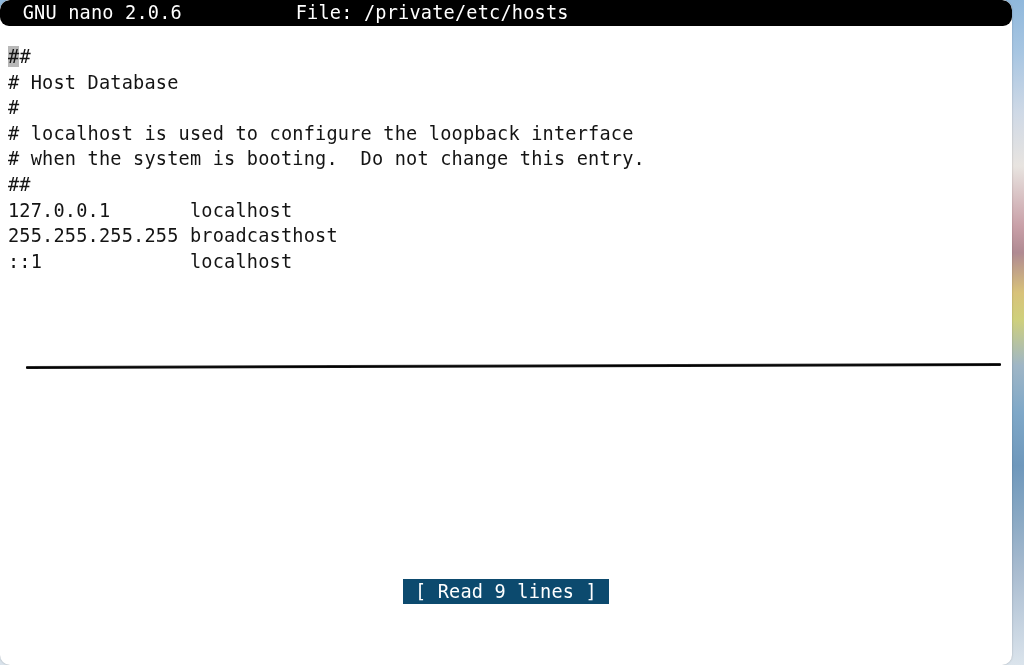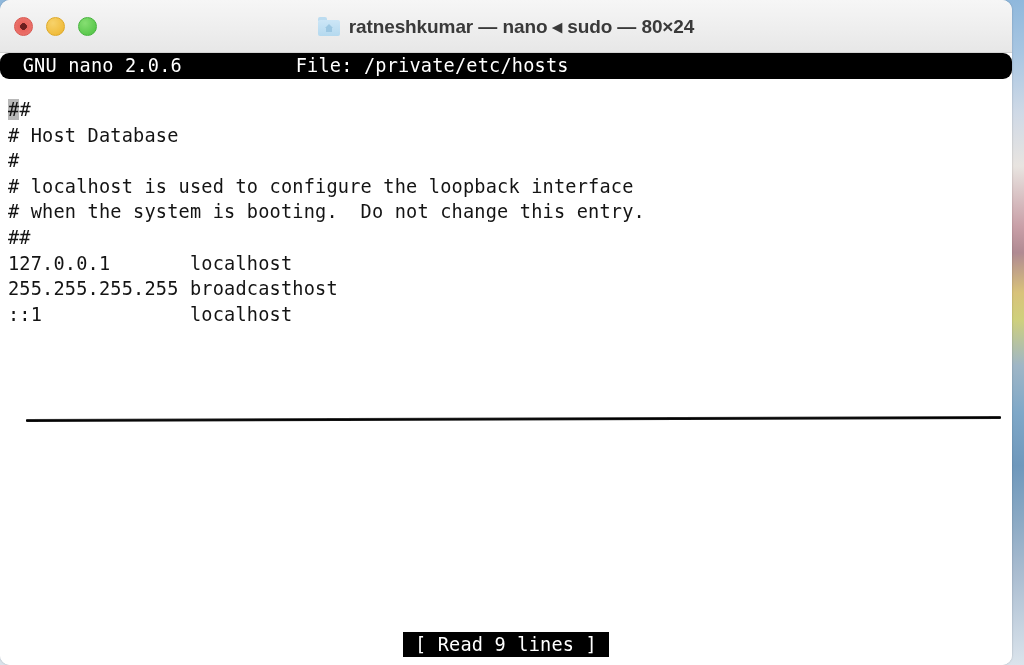--- a/index.html
+++ b/index.html
@@ -210,52 +210,33 @@
     left: 0;
     top: 579px;
     width: 1012px;
     text-align: center;
     font-family: "DejaVu Sans Mono", "Liberation Mono", monospace;
     font-size: 18.6px;
     line-height: 26px;
     letter-spacing: 0.18px;
   }
   #status-line .inv {
-    background: #000000;
+    background: #0c4a6e;
     color: #ffffff;
     padding: 2px 12px;
     white-space: pre;
   }
 </style>
 </head>
 <body>
 
 <div id="desktop"></div>
 
 <div id="window">
 
-  <div id="titlebar">
-
-    <div id="traffic-lights">
-      <span class="light close"></span>
-      <span class="light minimize"></span>
-      <span class="light zoom"></span>
-    </div>
-
-    <div id="title-group">
-      <span id="folder-icon">
-        <span class="tab"></span>
-        <span class="body"></span>
-        <span class="home"></span>
-        <span class="home-base"></span>
-      </span>
-      <span id="title-text">ratneshkumar — nano ◂ sudo — 80×24</span>
-    </div>
-
-  </div>
 
   <div id="terminal">
 
     <div id="nano-header">  GNU nano 2.0.6          File: /private/etc/hosts                            </div>
 
     <div id="content"><div class="line"><span class="cursor-cell">#</span><span>#</span></div><div class="line"><span># Host Database</span></div><div class="line"><span>#</span></div><div class="line"><span># localhost is used to configure the loopback interface</span></div><div class="line"><span># when the system is booting.  Do not change this entry.</span></div><div class="line"><span>##</span></div><div class="line"><span>127.0.0.1       localhost</span></div><div class="line"><span>255.255.255.255 broadcasthost</span></div><div class="line"><span>::1             localhost</span></div></div>
 
     <div id="annotation-line"></div>
 
     <div id="status-line">

